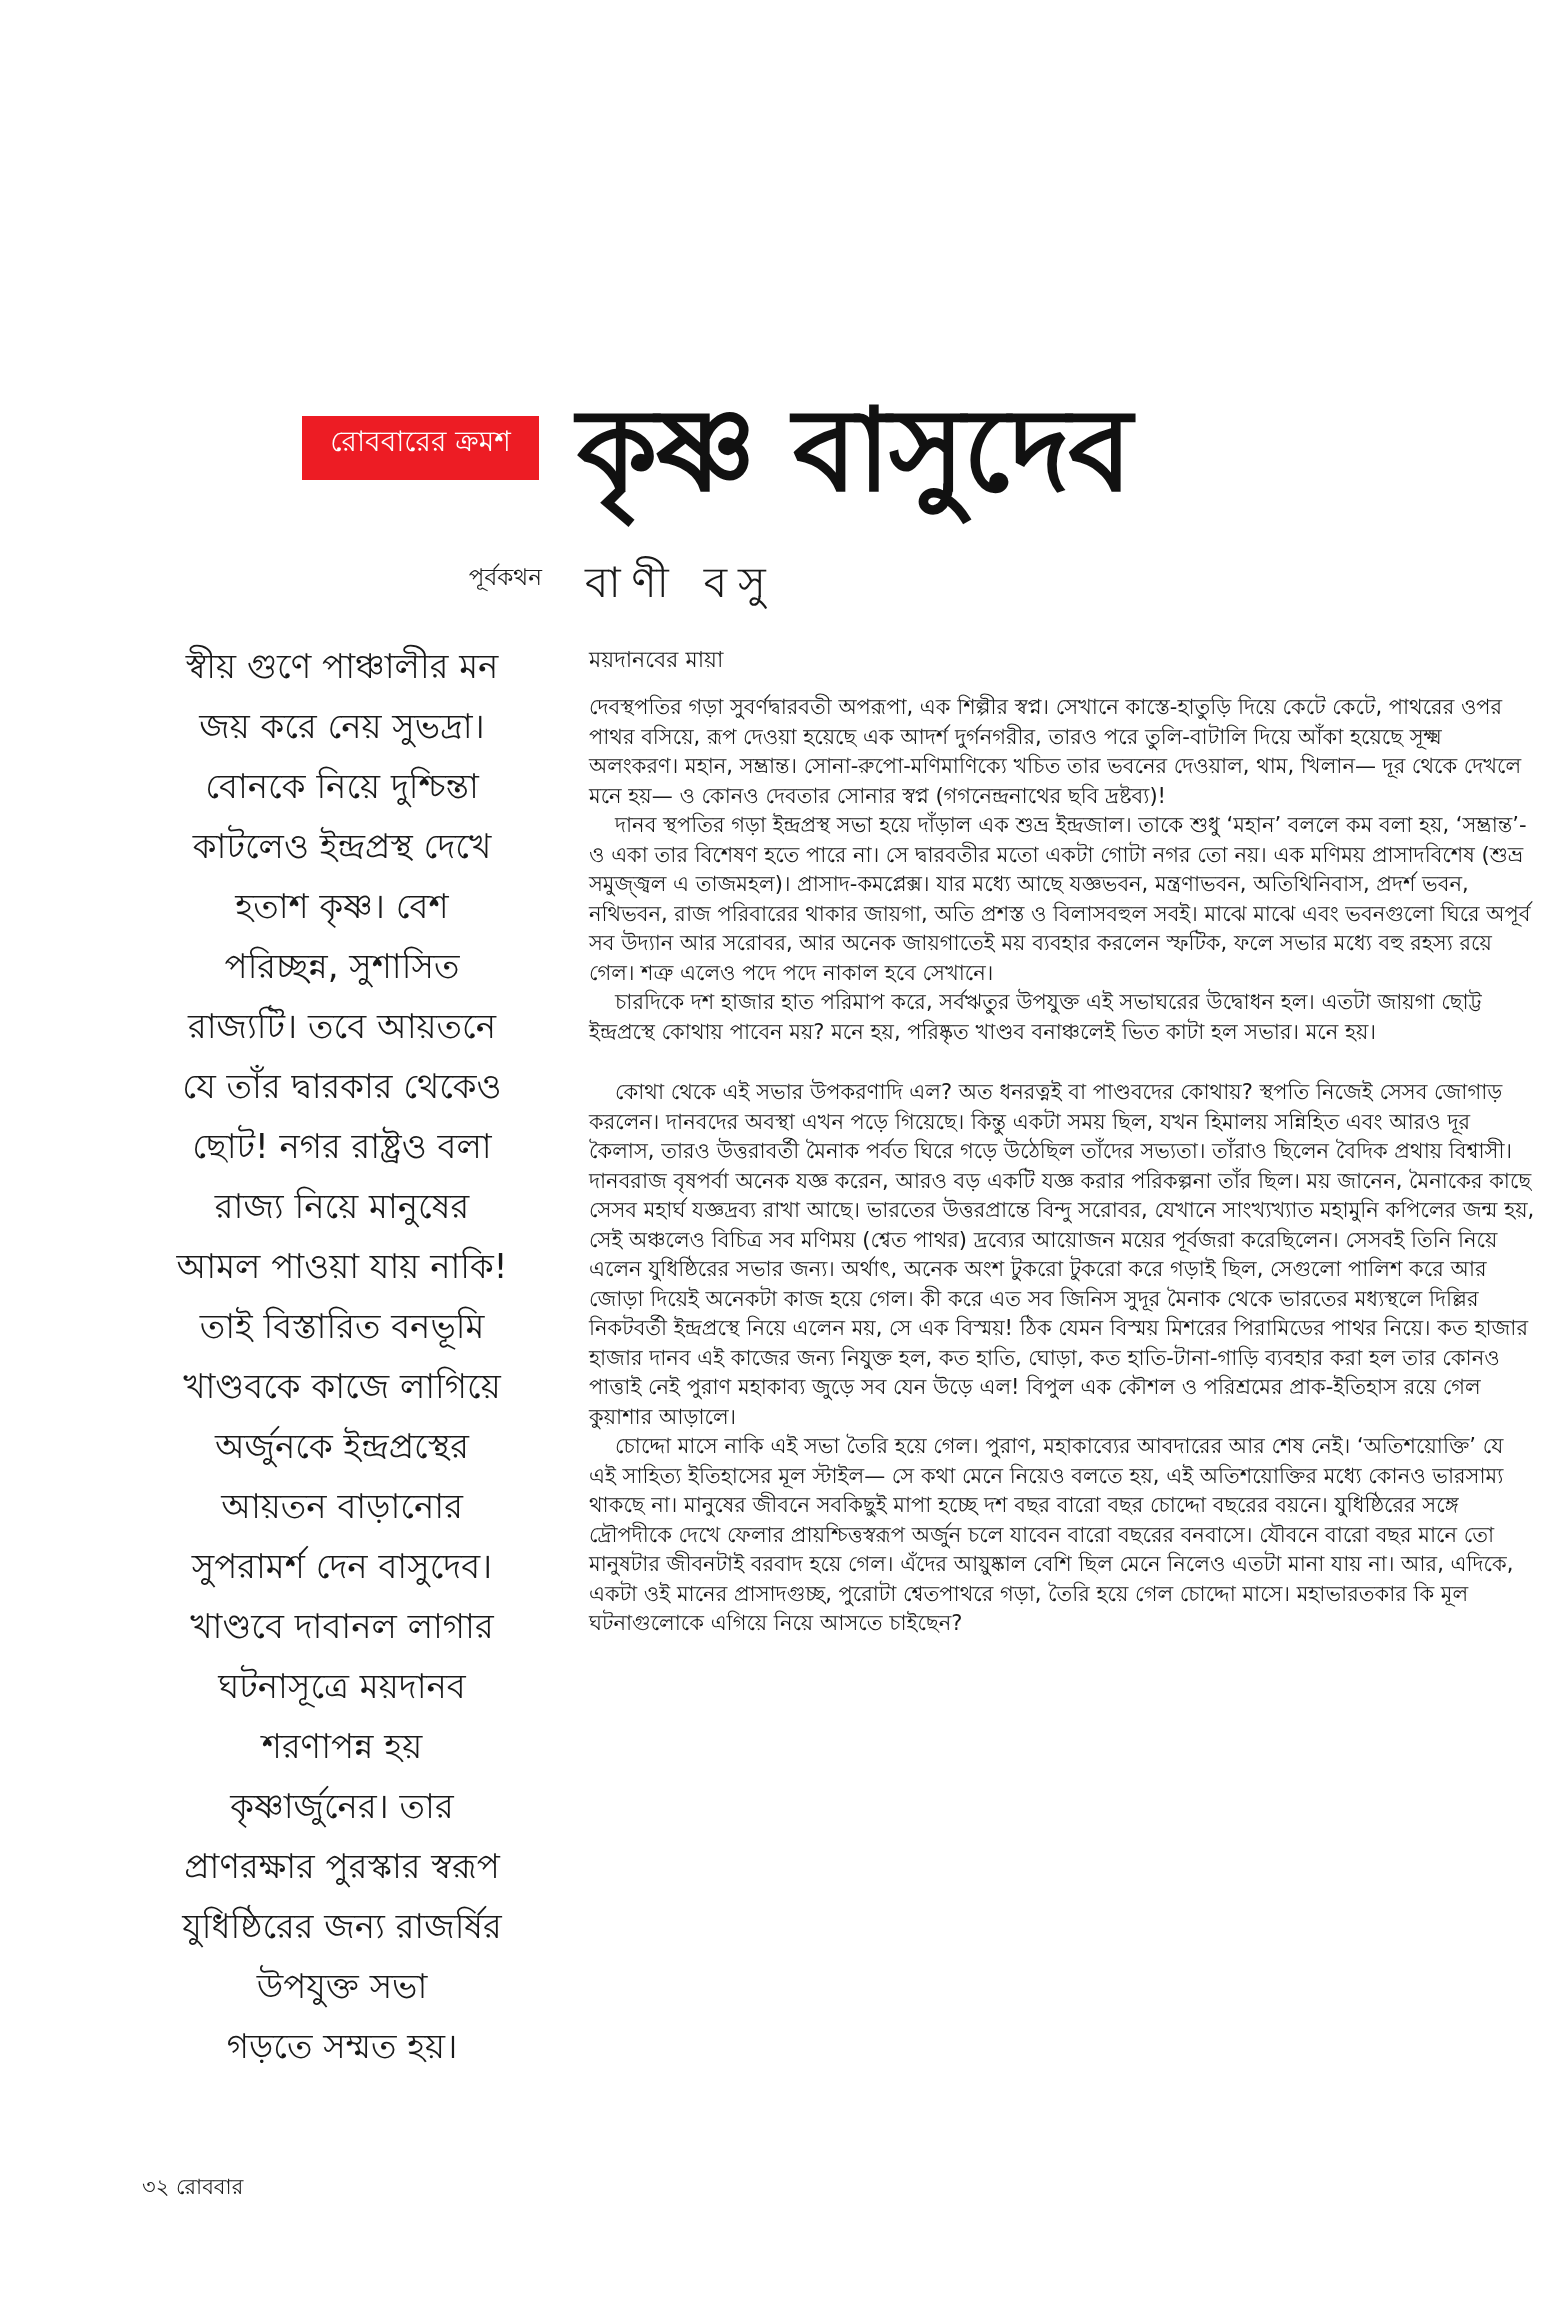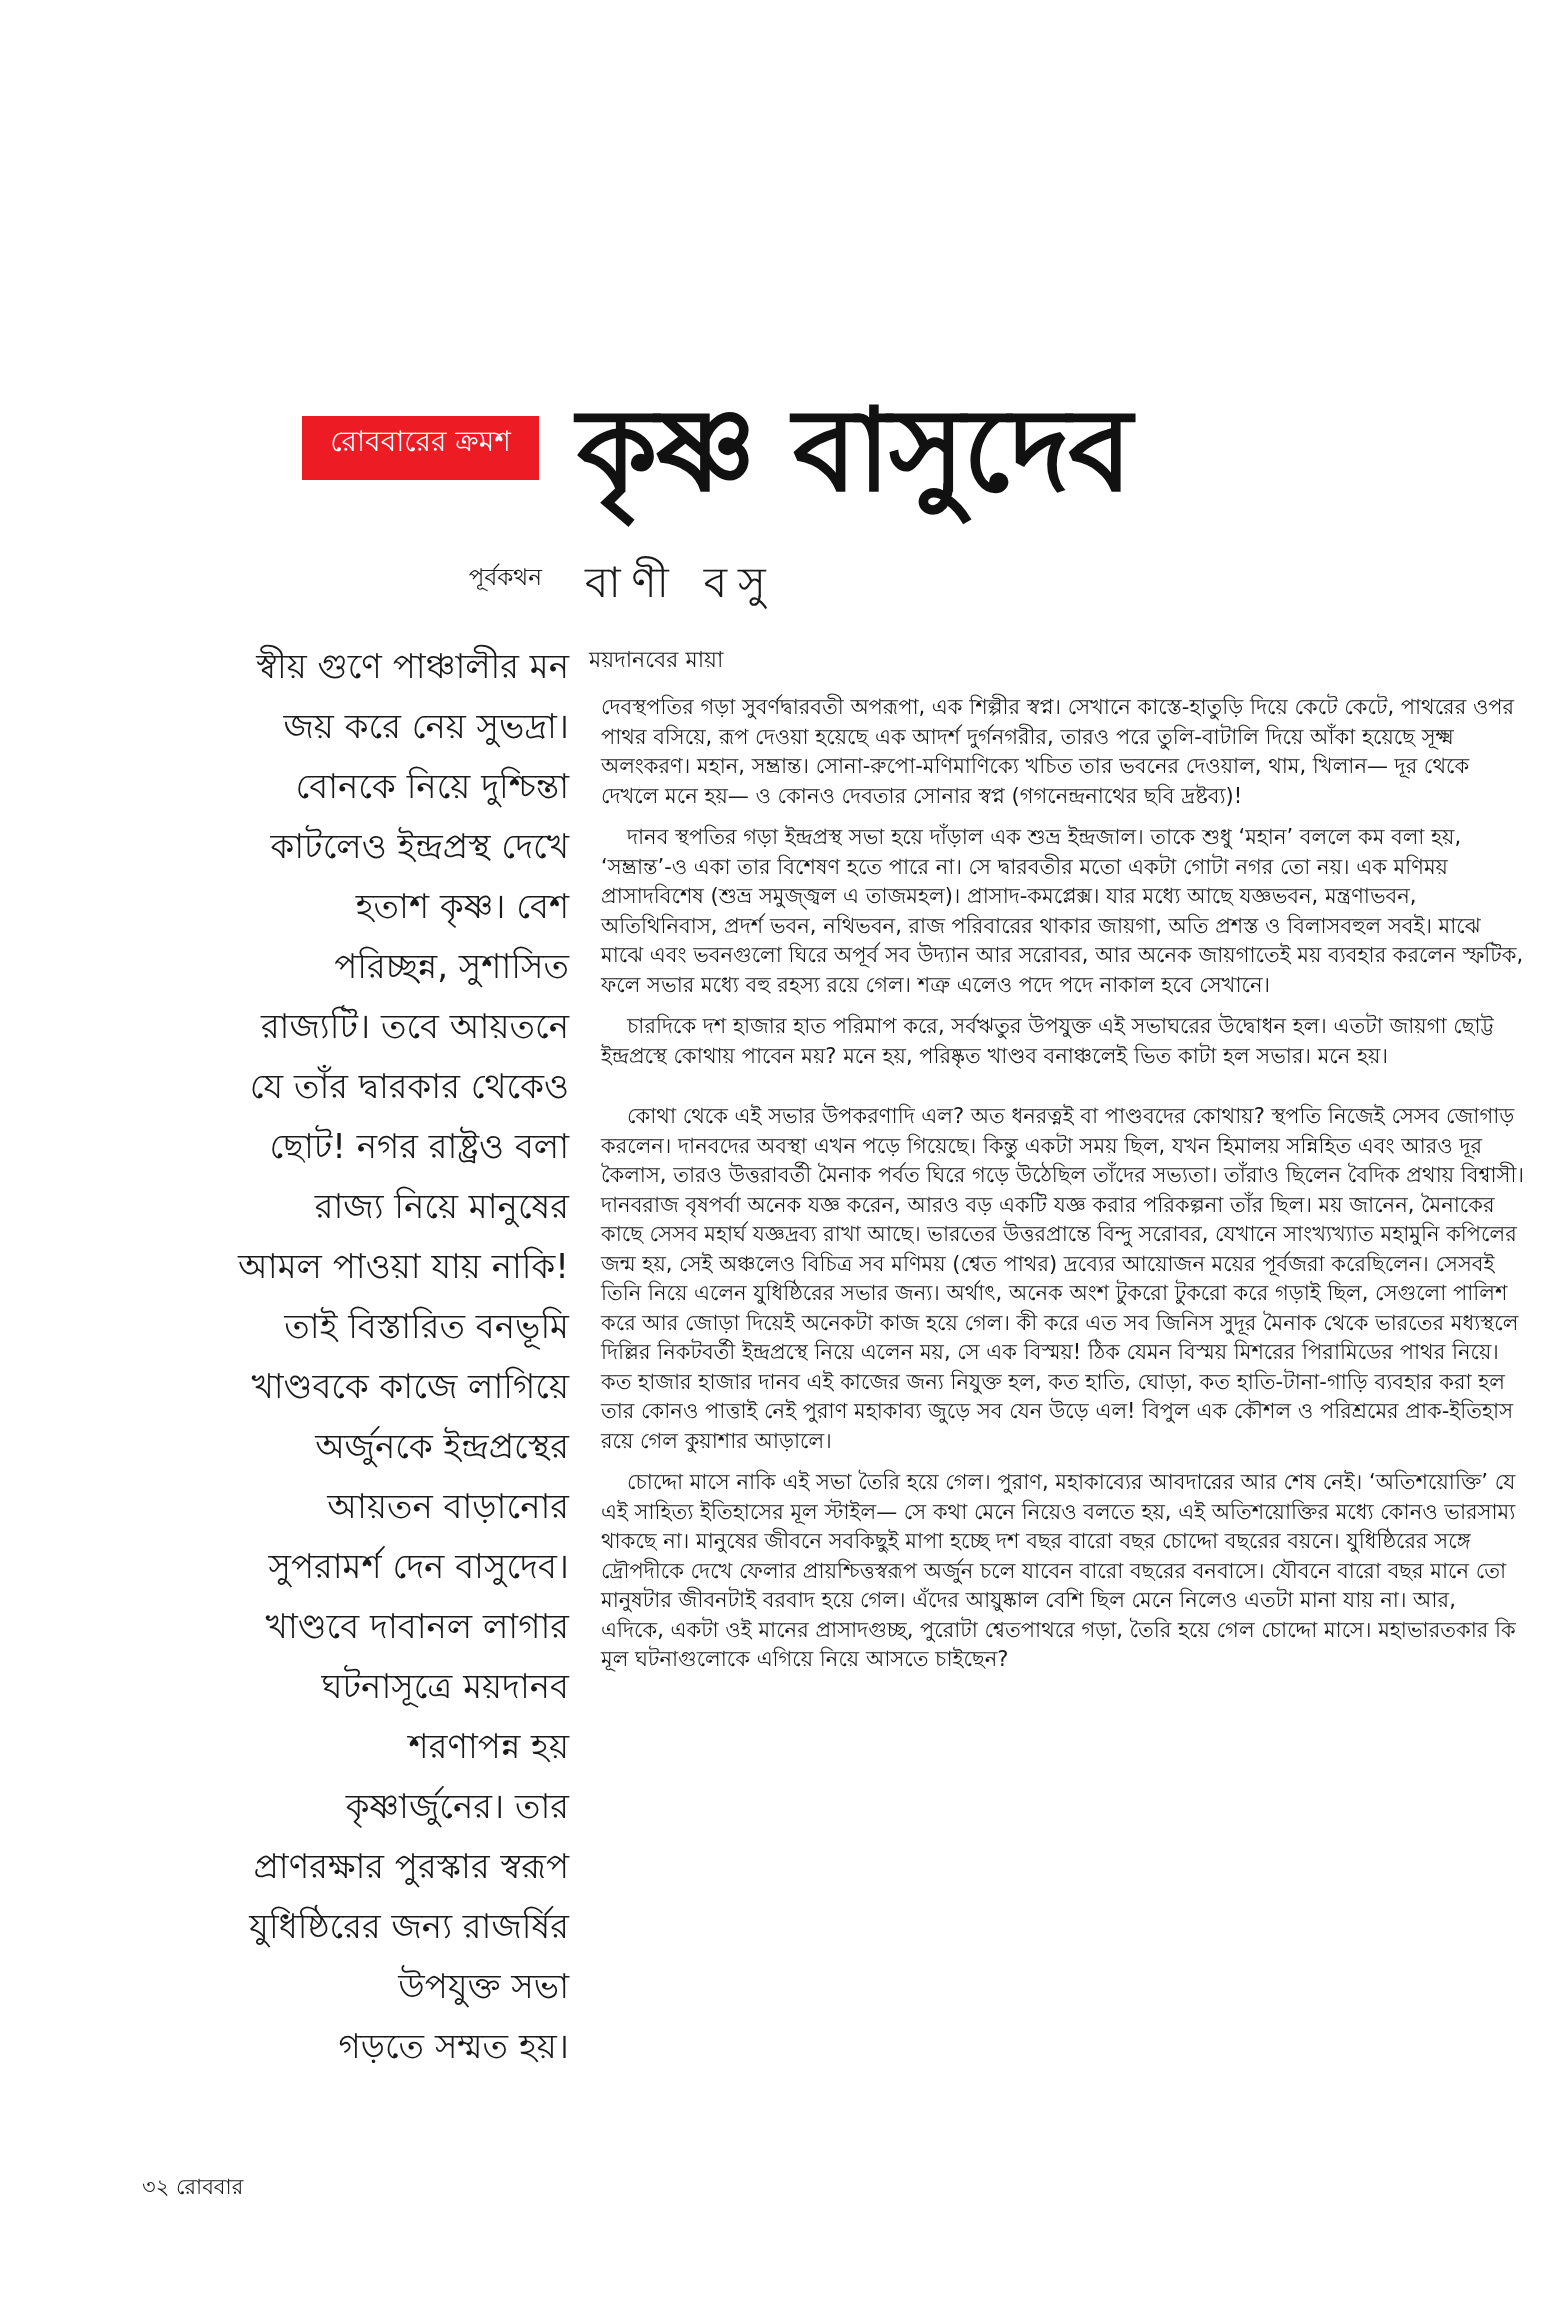--- a/index.html
+++ b/index.html
@@ -20,30 +20,30 @@
   }
   .prelude-label {
     position: absolute; left: 400px; top: 560px; width: 142px; text-align: right;
     font-size: 23px; line-height: 34px; white-space: nowrap;
   }
   .author {
     position: absolute; left: 585px; top: 553px;
     font-size: 42px; line-height: 60px; letter-spacing: 10.8px; white-space: nowrap;
   }
   .pullquote {
-    position: absolute; left: 115px; top: 636px; width: 454px; text-align: right;
+    position: absolute; left: 115px; top: 636px; width: 454px; text-align: center;
     font-size: 34px; line-height: 60px;
   }
   .pullquote .pq-line { display: block; white-space: nowrap; }
   .body-col {
     position: absolute; left: 589px; top: 643px; width: 947px;
     font-size: 21px; line-height: 29.5px; color: #1a1a1a;
   }
   .section-head { font-size: 22px; line-height: 34px; margin: 0 0 16px 0; }
-  .para { margin: 12px; text-indent: 0; }
+  .para { margin: 0; text-indent: 0; }
   .para.indent { text-indent: 26px; }
   .para.gap-before { margin-top: 31px; }
   .footer {
     position: absolute; left: 142px; top: 2172px;
     font-size: 21px; line-height: 31px; white-space: nowrap;
   }
 </style>
 </head>
 <body>
 

